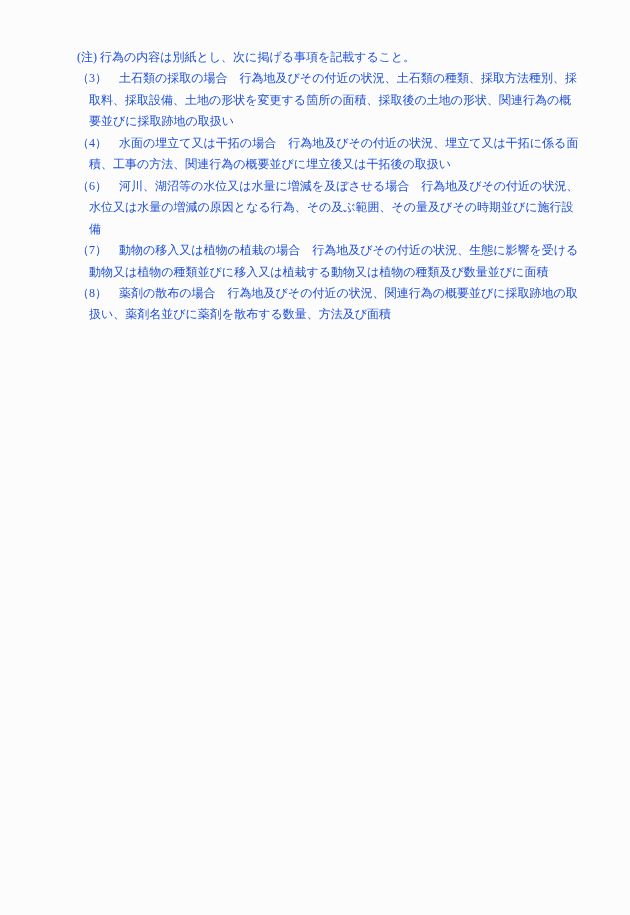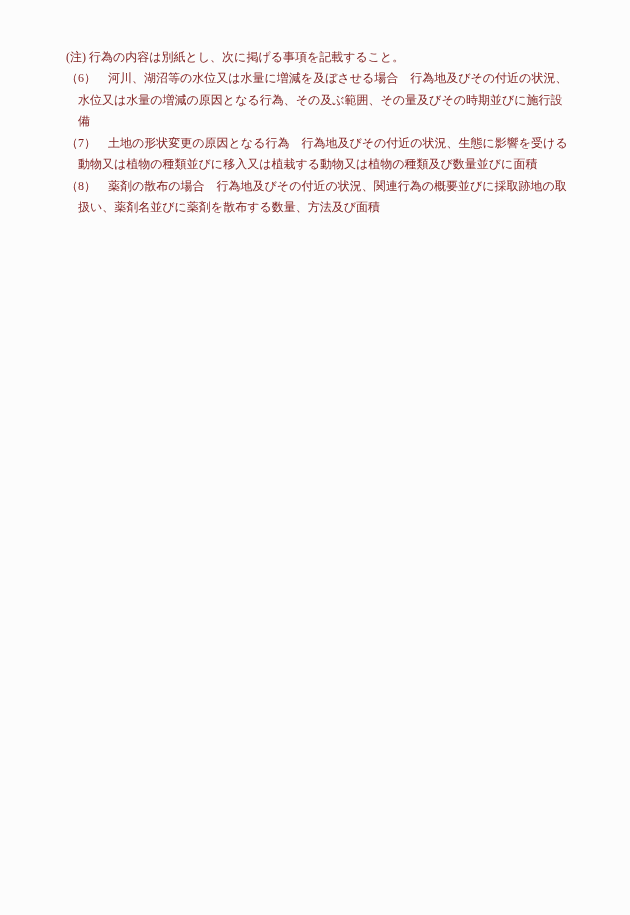--- a/index.html
+++ b/index.html
@@ -9,24 +9,24 @@
   body {
     width: 630px;
     height: 915px;
     background: #fcfcfc;
     position: relative;
     overflow: hidden;
     font-family: "Liberation Serif", "DejaVu Serif", serif;
   }
   .page {
     position: absolute;
-    left: 66px;
+    left: 77px;
     top: 47px;
     width: 502px;
-    color: #7f1d1d;
+    color: #1d4ed8;
     font-size: 12px;
     line-height: 21.45px;
     text-align: left;
     word-break: normal;
     line-break: strict;
   }
   .note {
     margin: 0;
   }
   .item {
@@ -40,23 +40,25 @@
 </style>
 </head>
 <body>
 
 <div class="page">
 
   <p class="note"><span>(注) 行為の内容は別紙とし、次に掲げる事項を記載すること。</span></p>
 
 
 
+  <p class="item"><span class="num">（3）　</span><span class="body">土石類の採取の場合　行為地及びその付近の状況、土石類の種類、採取方法種別、採取料、採取設備、土地の形状を変更する箇所の面積、採取後の土地の形状、関連行為の概要並びに採取跡地の取扱い</span></p>
 
+  <p class="item"><span class="num">（4）　</span><span class="body">水面の埋立て又は干拓の場合　行為地及びその付近の状況、埋立て又は干拓に係る面積、工事の方法、関連行為の概要並びに埋立後又は干拓後の取扱い</span></p>
 
 
   <p class="item"><span class="num">（6）　</span><span class="body">河川、湖沼等の水位又は水量に増減を及ぼさせる場合　行為地及びその付近の状況、水位又は水量の増減の原因となる行為、その及ぶ範囲、その量及びその時期並びに施行設備</span></p>
 
-  <p class="item"><span class="num">（7）　</span><span class="body">土地の形状変更の原因となる行為　行為地及びその付近の状況、生態に影響を受ける動物又は植物の種類並びに移入又は植栽する動物又は植物の種類及び数量並びに面積</span></p>
+  <p class="item"><span class="num">（7）　</span><span class="body">動物の移入又は植物の植栽の場合　行為地及びその付近の状況、生態に影響を受ける動物又は植物の種類並びに移入又は植栽する動物又は植物の種類及び数量並びに面積</span></p>
 
   <p class="item"><span class="num">（8）　</span><span class="body">薬剤の散布の場合　行為地及びその付近の状況、関連行為の概要並びに採取跡地の取扱い、薬剤名並びに薬剤を散布する数量、方法及び面積</span></p>
 
 
 </div>
 
 </body></html>

